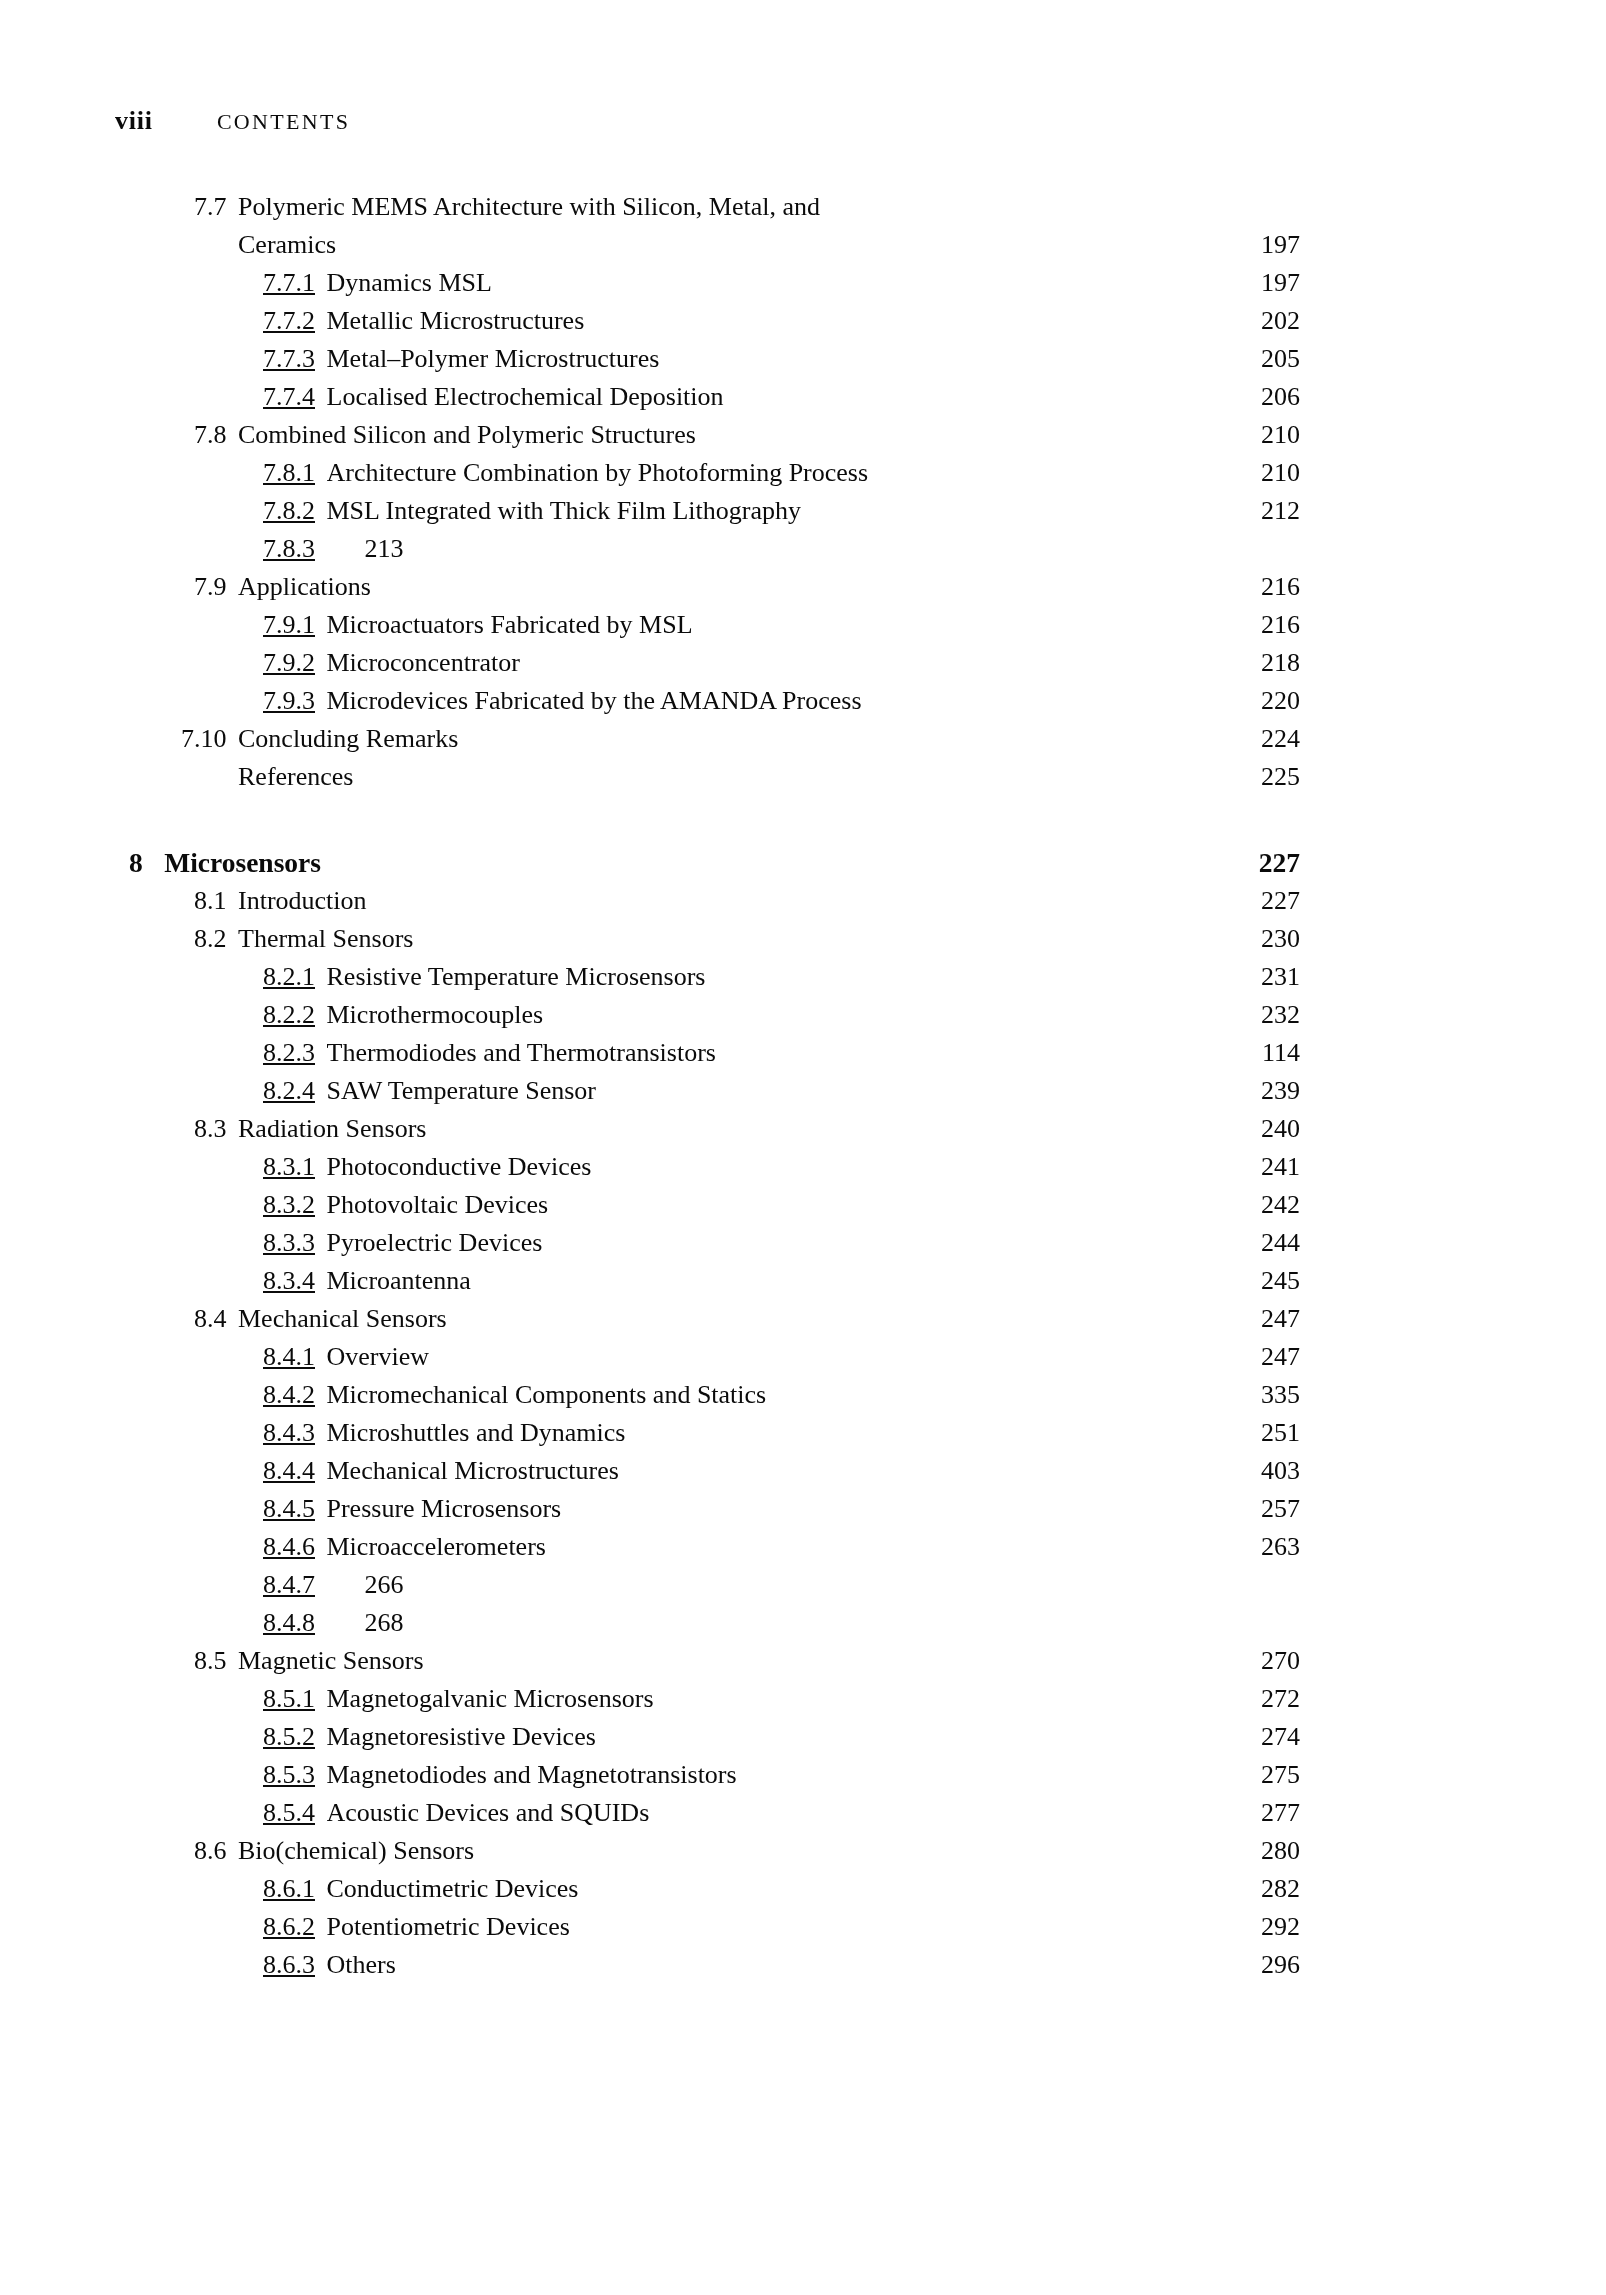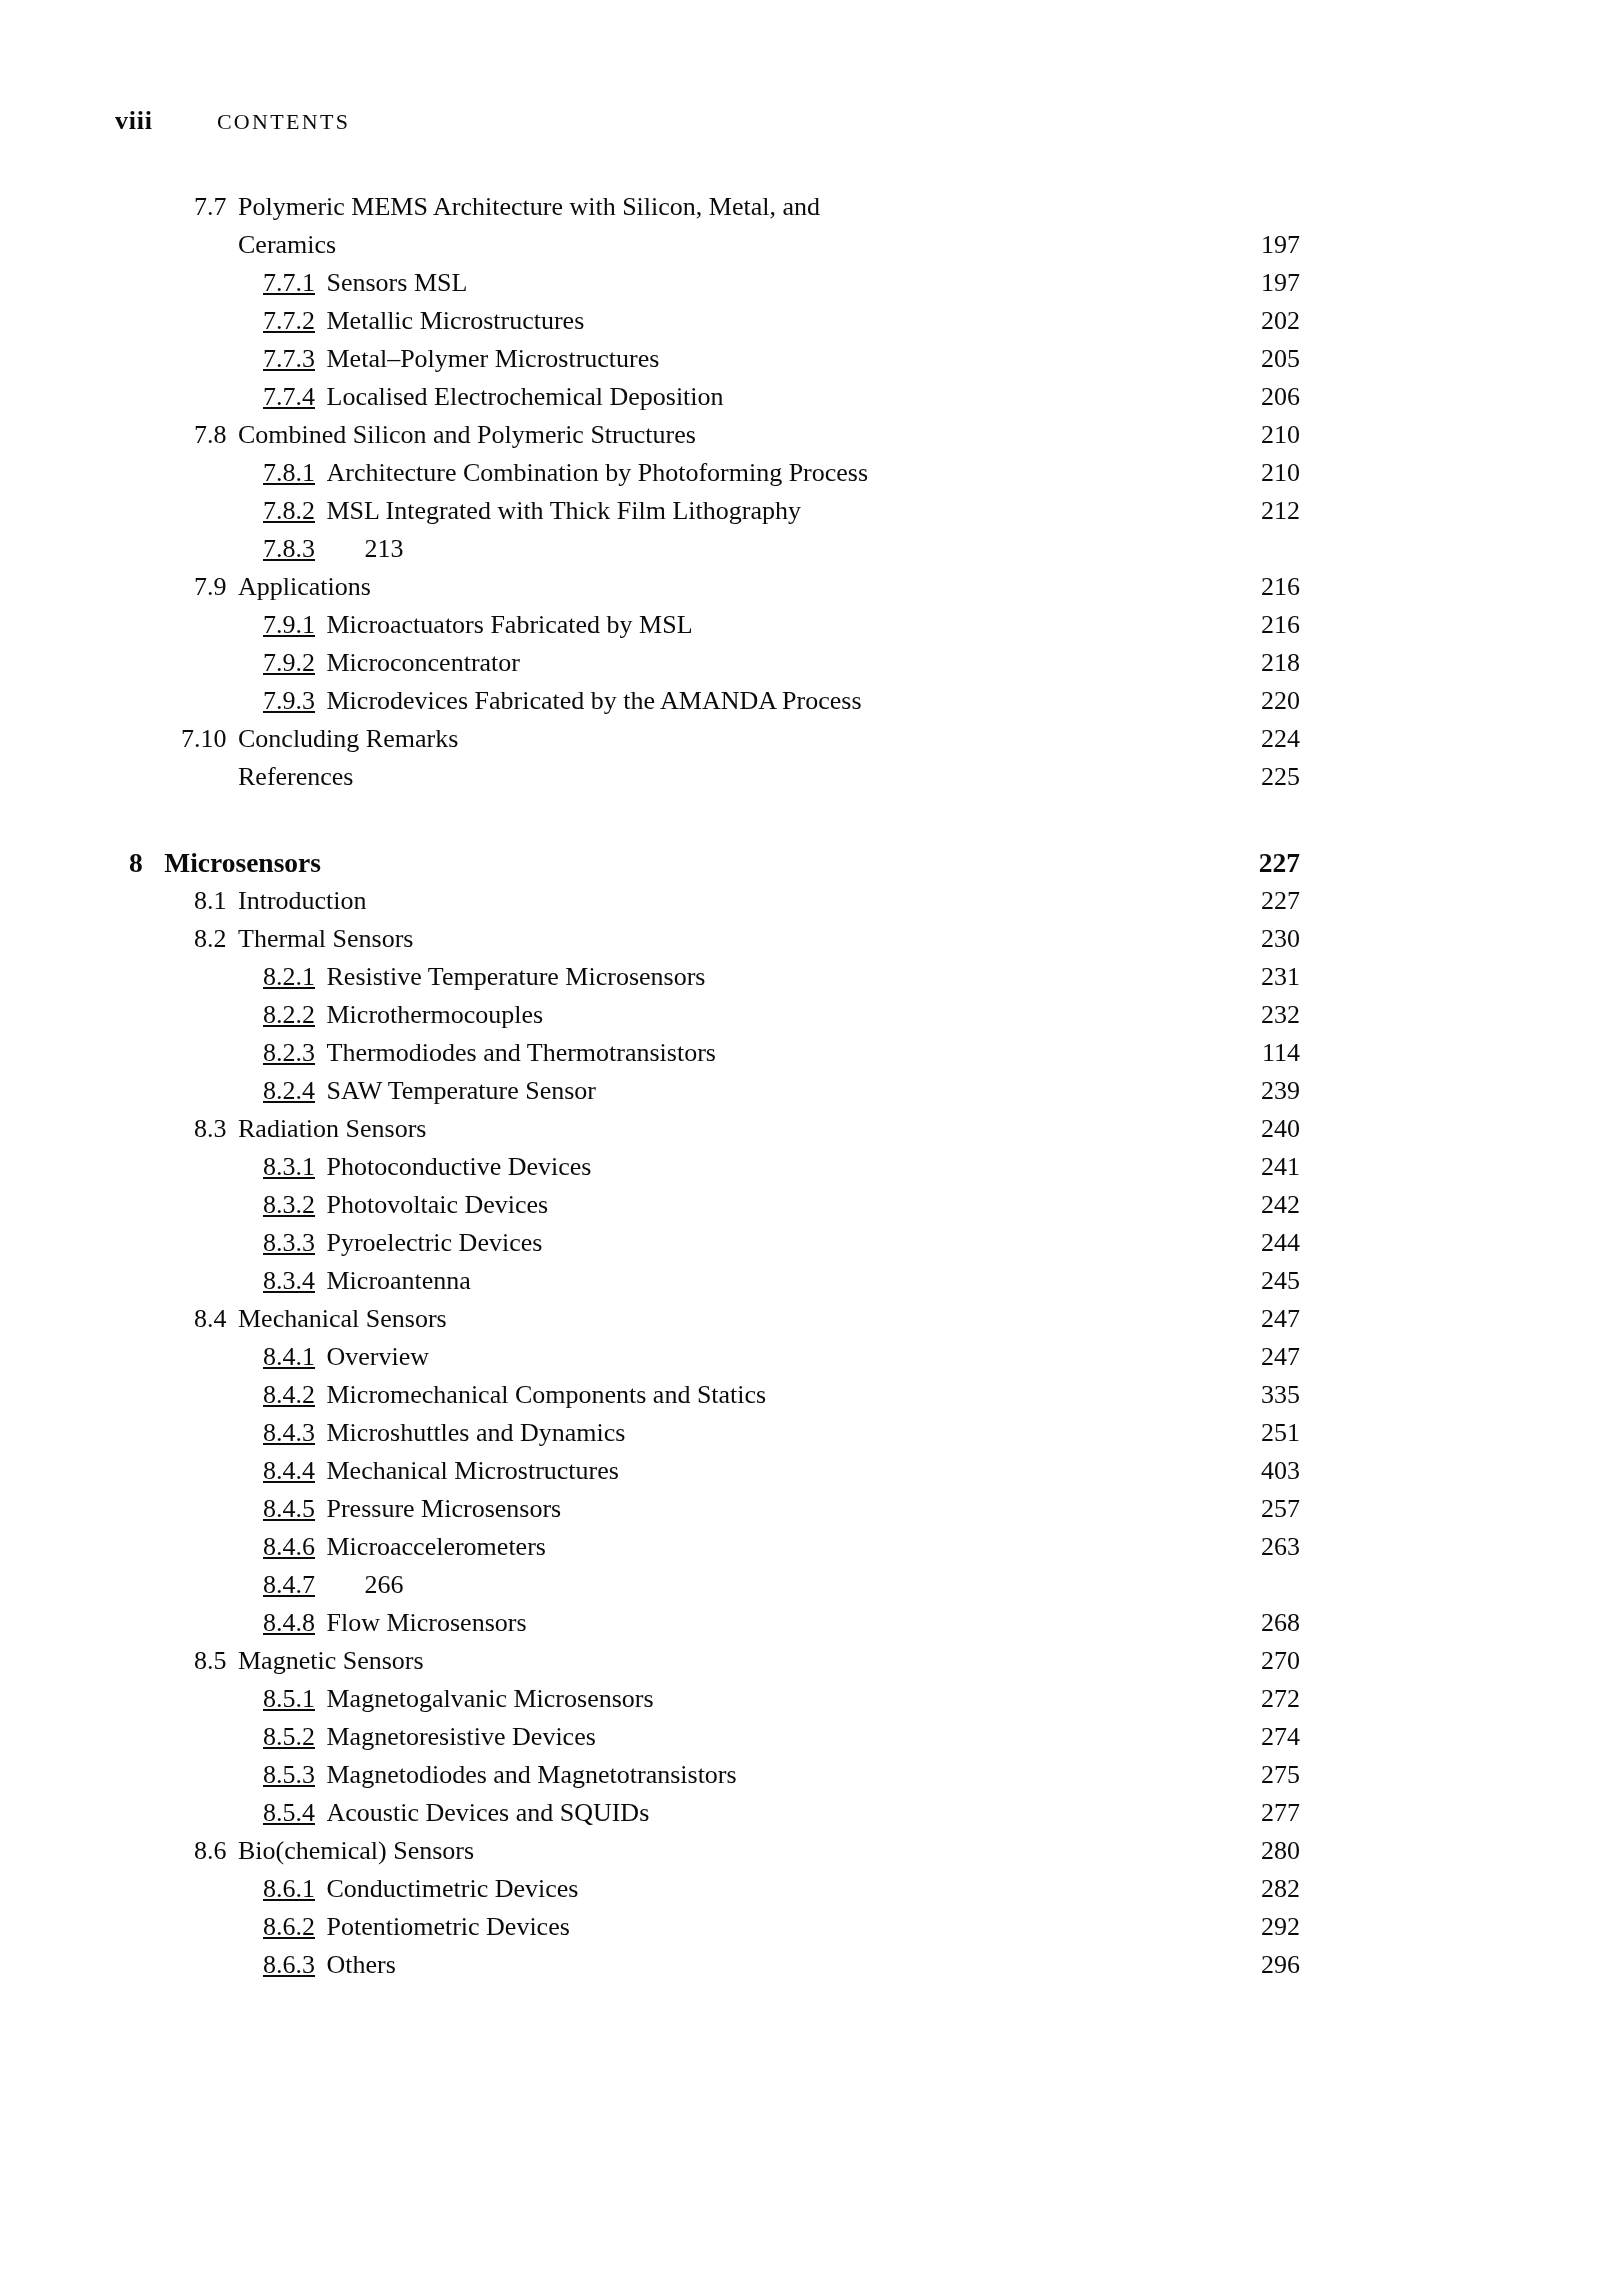--- a/index.html
+++ b/index.html
@@ -41,21 +41,21 @@
       <span class="num">7.7</span>
       <span class="title">Polymeric MEMS Architecture with Silicon, Metal, and</span>
       <span class="page"></span>
     </div>
     <div class="row continuation">
       <span class="title">Ceramics</span>
       <span class="page">197</span>
     </div>
     <div class="row subsection">
       <span class="num">7.7.1</span>
-      <span class="title">Sensors MSL</span>
+      <span class="title">Dynamics MSL</span>
       <span class="page">197</span>
     </div>
     <div class="row subsection">
       <span class="num">7.7.2</span>
       <span class="title">Metallic Microstructures</span>
       <span class="page">202</span>
     </div>
     <div class="row subsection">
       <span class="num">7.7.3</span>
       <span class="title">Metal–Polymer Microstructures</span>
@@ -208,21 +208,20 @@
       <span class="num">8.4.6</span>
       <span class="title">Microaccelerometers</span>
       <span class="page">263</span>
     </div>
     <div class="row subsection">
       <span class="num">8.4.7</span>
       <span class="page">266</span>
     </div>
     <div class="row subsection">
       <span class="num">8.4.8</span>
-      <span class="title">Flow Microsensors</span>
       <span class="page">268</span>
     </div>
     <div class="row section">
       <span class="num">8.5</span>
       <span class="title">Magnetic Sensors</span>
       <span class="page">270</span>
     </div>
     <div class="row subsection">
       <span class="num">8.5.1</span>
       <span class="title">Magnetogalvanic Microsensors</span>

